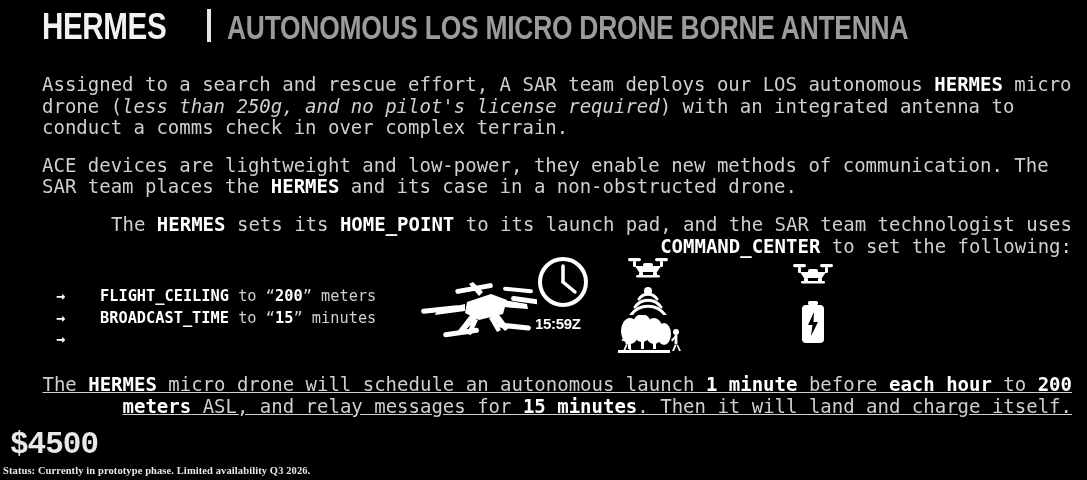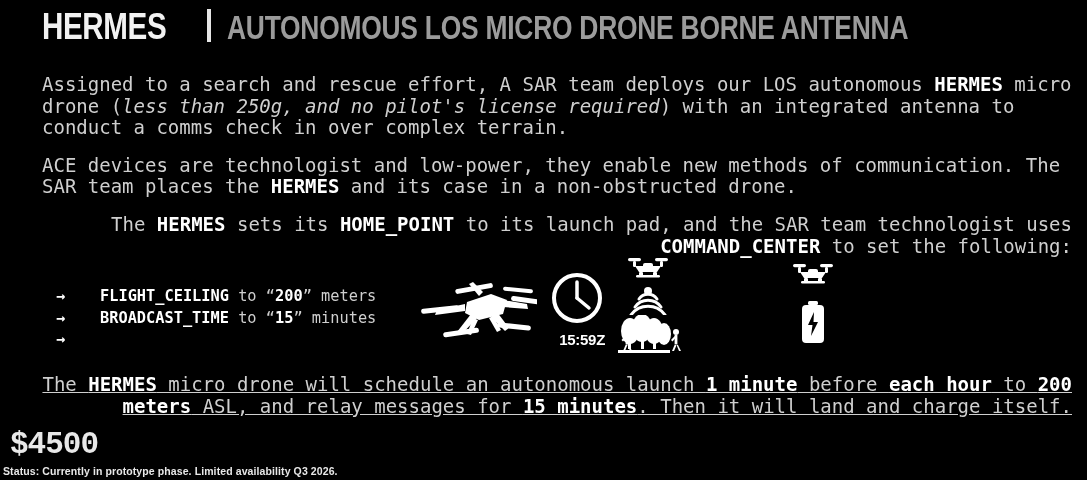--- a/index.html
+++ b/index.html
@@ -85,21 +85,21 @@
   .icons{
     position:absolute;
     left:415px; top:250px;
     width:455px; height:115px;
   }
   .icon-cell{ position:absolute; }
 
   
   #drone-big{ left:0px; top:30px; }
   
-  #clock-cell{ left:120px; top:20px; text-align:right; width:70px; }
+  #clock-cell{ left:120px; top:4px; text-align:left; width:70px; }
   .clock-label{
     font-family:"Liberation Sans", sans-serif;
     font-weight:bold;
     font-size:15px;
     color:#ffffff;
     margin-top:1px;
     letter-spacing:-0.3px;
   }
   
   #relay-cell{ left:195px; top:5px; width:75px; text-align:center; }
@@ -122,41 +122,41 @@
     font-family:Liberation Mono, monospace;
     font-weight:bold;
     font-size:31px;
     color:#e8e8e8;
     letter-spacing:-1px;
     line-height:1;
   }
   .status{
     position:absolute;
     left:3px; top:465px;
-    font-family:Liberation Sans, sans-serif;
+    font-family:Liberation Serif, serif;
     font-weight:bold;
     font-size:10.5px;
     color:#e8e8e8;
     letter-spacing:0.1px;
   }
 </style>
 </head>
 <body>
 
 <div class="title-bar">
   <span class="brand">HERMES</span>
   <span class="title-sep"></span>
   <span class="subtitle">AUTONOMOUS LOS MICRO DRONE BORNE ANTENNA</span>
 </div>
 
 <div class="body">
 
   <p class="para"><span>Assigned to a search and rescue effort, A SAR team deploys our LOS autonomous </span><b>HERMES</b><span> micro drone (</span><i>less than 250g, and no pilot's license required</i><span>) with an integrated antenna to conduct a comms check in over complex terrain.</span></p>
 
-  <p class="para"><span>ACE devices are technologist and low-power, they enable new methods of communication. The SAR team places the </span><b>HERMES</b><span> and its case in a non-obstructed drone.</span></p>
+  <p class="para"><span>ACE devices are lightweight and low-power, they enable new methods of communication. The SAR team places the </span><b>HERMES</b><span> and its case in a non-obstructed drone.</span></p>
 
   <p class="para"><span>The </span><b>HERMES</b><span> sets its </span><b>HOME_POINT</b><span> to its launch pad, and the SAR team technologist uses </span><b>COMMAND_CENTER</b><span> to set the following:</span></p>
 </div>
 
 <div class="bullets">
   <div class="bullet-row">
     <span class="arrow">→</span>
     <span class="bullet-text"><b>FLIGHT_CEILING</b><span> to “</span><b>200</b><span>” meters</span></span>
   </div>
   <div class="bullet-row">

